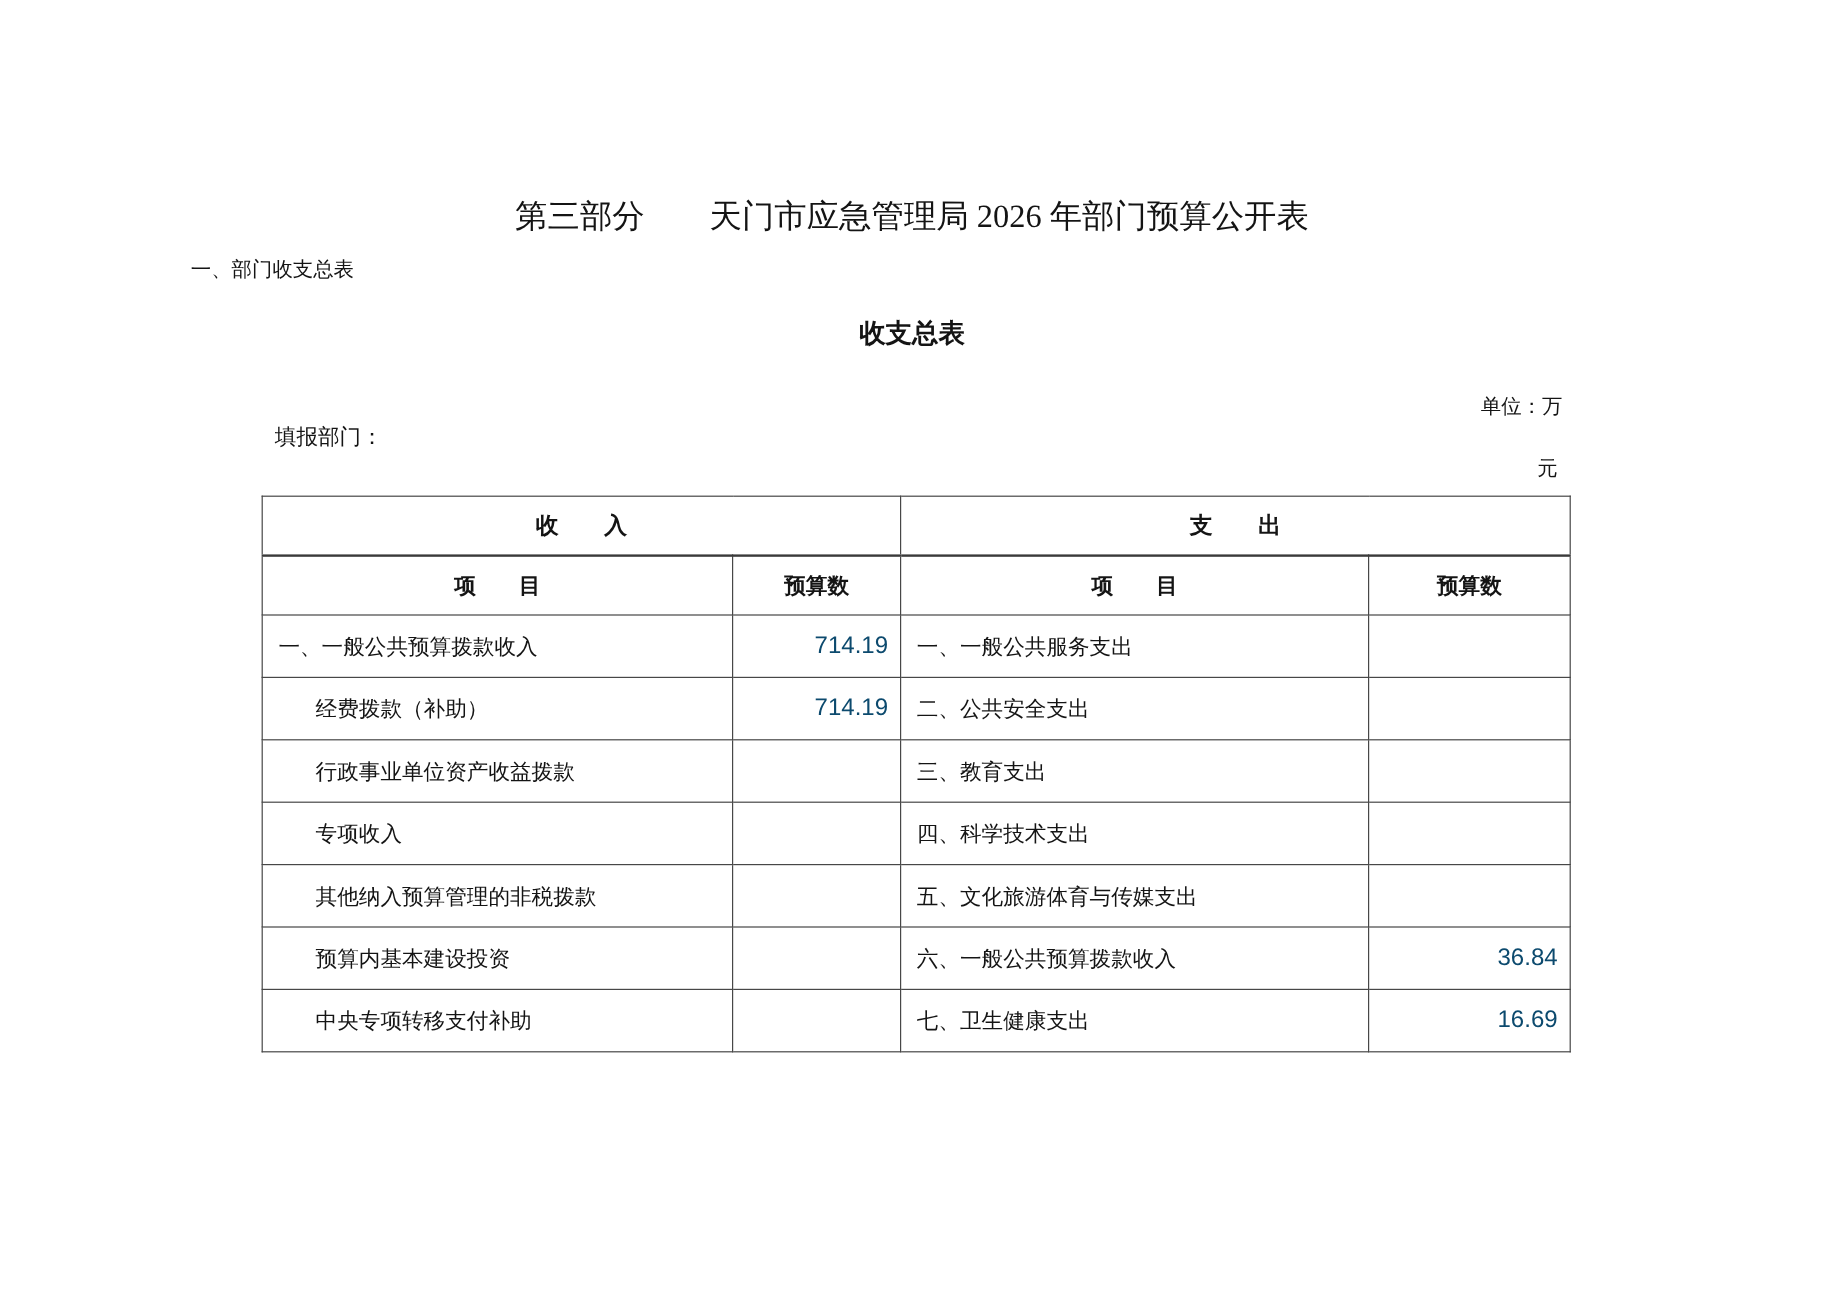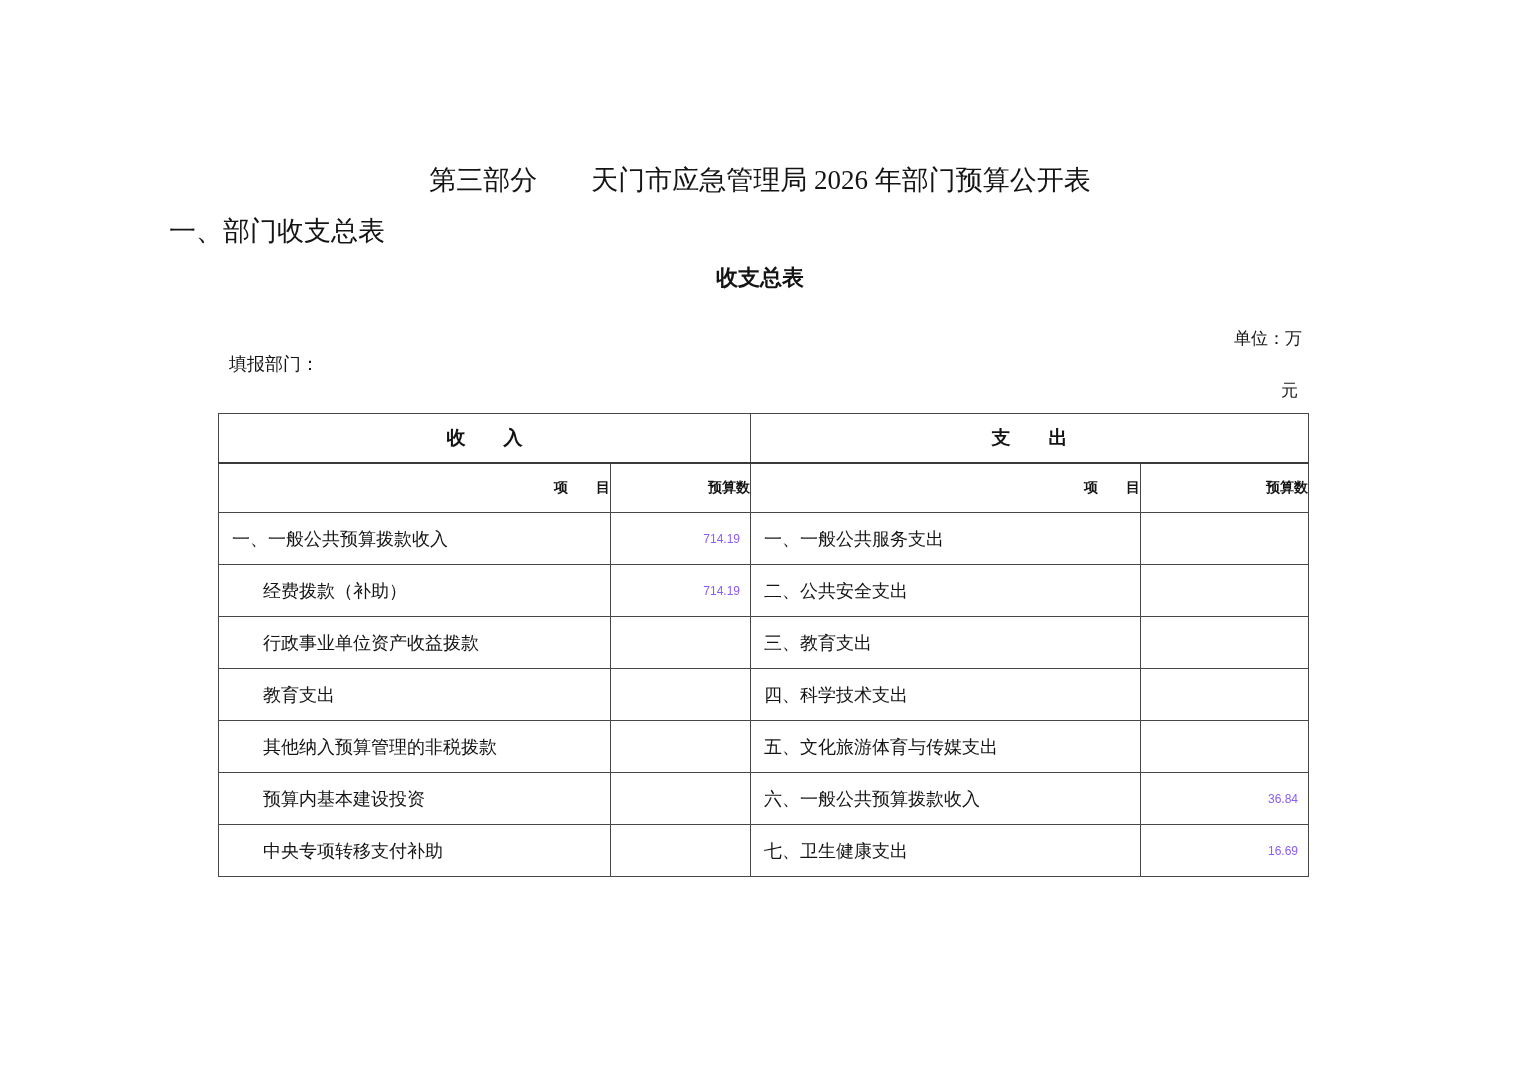--- a/index.html
+++ b/index.html
@@ -20,22 +20,22 @@
     width: 100%;
     text-align: center;
     font-size: 27px;
     font-weight: normal;
     margin: 0;
     white-space: pre;
   }
   .section-heading {
     position: absolute;
     top: 213px;
-    left: 169px;
-    font-size: 27px;
+    left: 159px;
+    font-size: 17px;
     font-weight: normal;
   }
   .table-title {
     position: absolute;
     top: 263px;
     left: 0;
     width: 100%;
     text-align: center;
     font-size: 22px;
     font-weight: bold;
@@ -75,34 +75,34 @@
   }
   .budget-table tr.group-header th {
     height: 49px;
     font-size: 19px;
     font-weight: bold;
     text-align: center;
     border-bottom: 2px solid #3a3a3a;
   }
   .budget-table tr.col-header th {
     height: 50px;
-    font-size: 14px;
+    font-size: 18px;
     font-weight: bold;
-    text-align: right;
+    text-align: center;
     margin-top: 29px;
   }
   .budget-table tbody td { height: 52px; font-size: 18px; }
   .budget-table td.item { text-align: left; padding-left: 13px; margin-left: 44px; }
   .budget-table td.item.indent { padding-left: 44px; }
   .budget-table td.budget {
     text-align: right;
     padding-right: 10px;
     font-family: "Liberation Sans", "DejaVu Sans", sans-serif;
-    font-size: 12px;
-    color: #8b5cf6;
+    font-size: 20px;
+    color: #0c4a6e;
   }
 </style>
 </head>
 <body>
 
 <div class="page">
 
   <h1 class="doc-title">第三部分　　天门市应急管理局 2026 年部门预算公开表</h1>
 
   <div class="section-heading">一、部门收支总表</div>
@@ -145,21 +145,21 @@
         <td class="item">二、公共安全支出</td>
         <td class="budget"></td>
       </tr>
       <tr>
         <td class="item indent">行政事业单位资产收益拨款</td>
         <td class="budget"></td>
         <td class="item">三、教育支出</td>
         <td class="budget"></td>
       </tr>
       <tr>
-        <td class="item indent">教育支出</td>
+        <td class="item indent">专项收入</td>
         <td class="budget"></td>
         <td class="item">四、科学技术支出</td>
         <td class="budget"></td>
       </tr>
       <tr>
         <td class="item indent">其他纳入预算管理的非税拨款</td>
         <td class="budget"></td>
         <td class="item">五、文化旅游体育与传媒支出</td>
         <td class="budget"></td>
       </tr>

